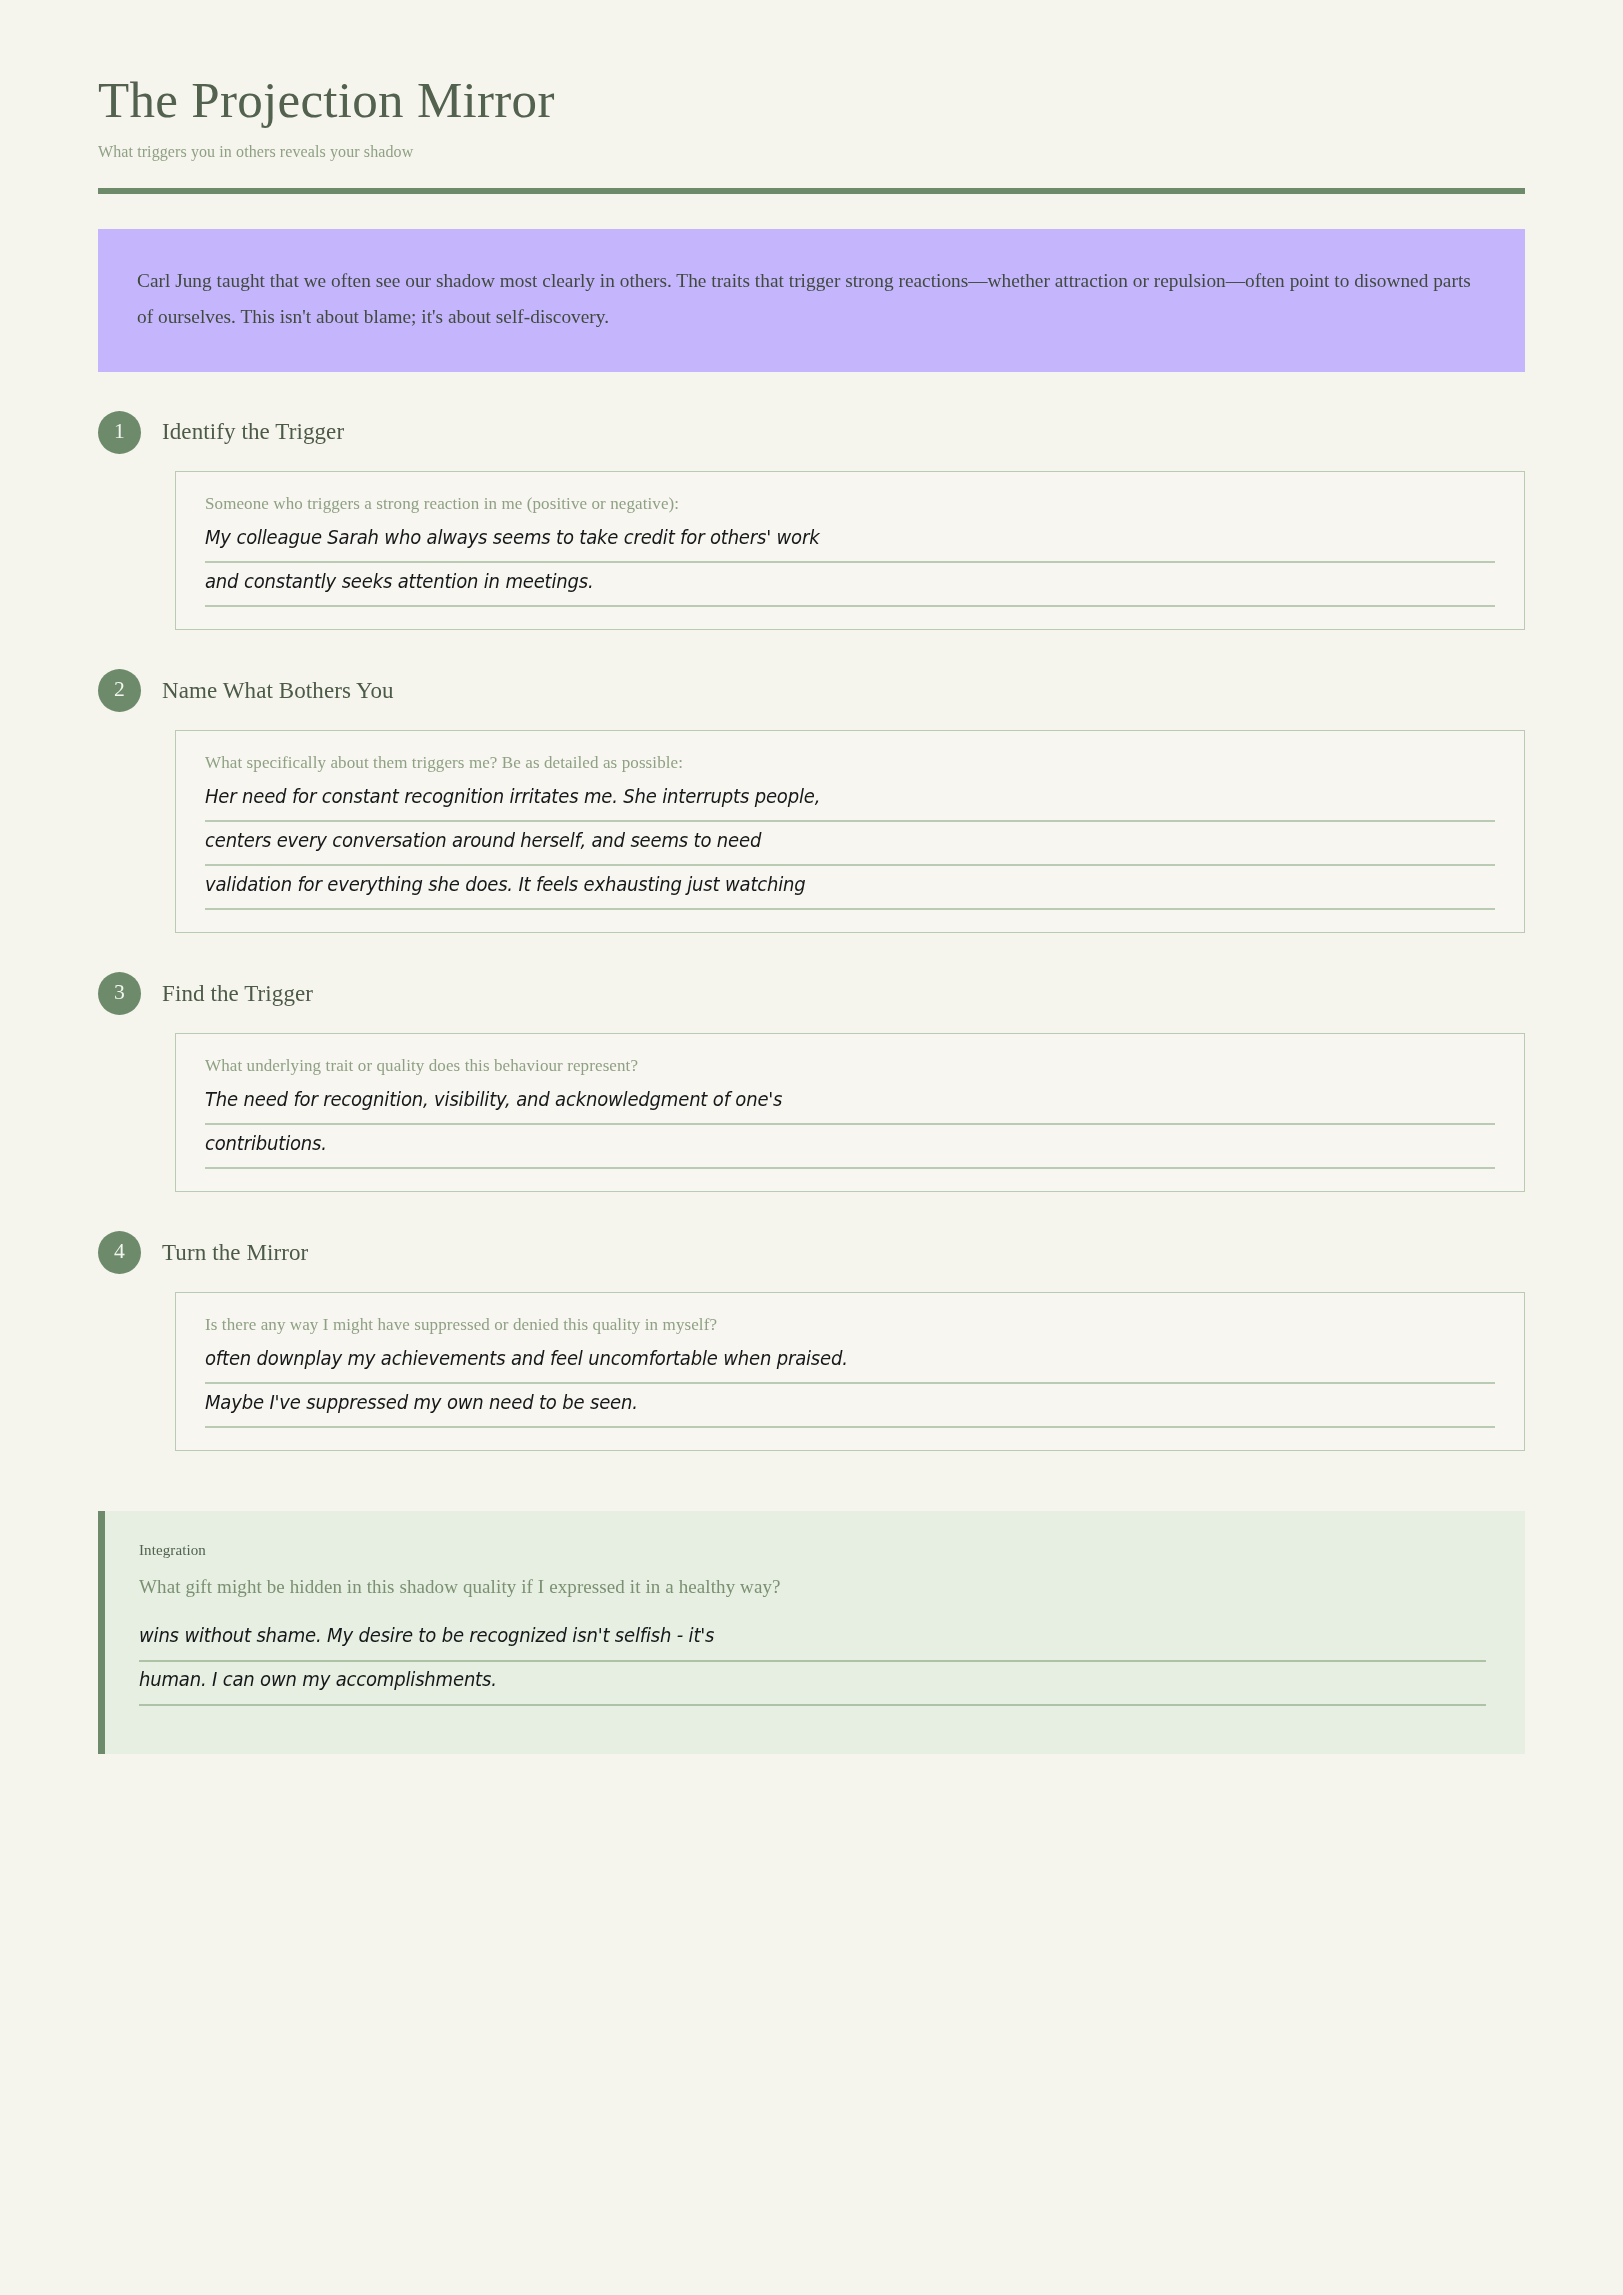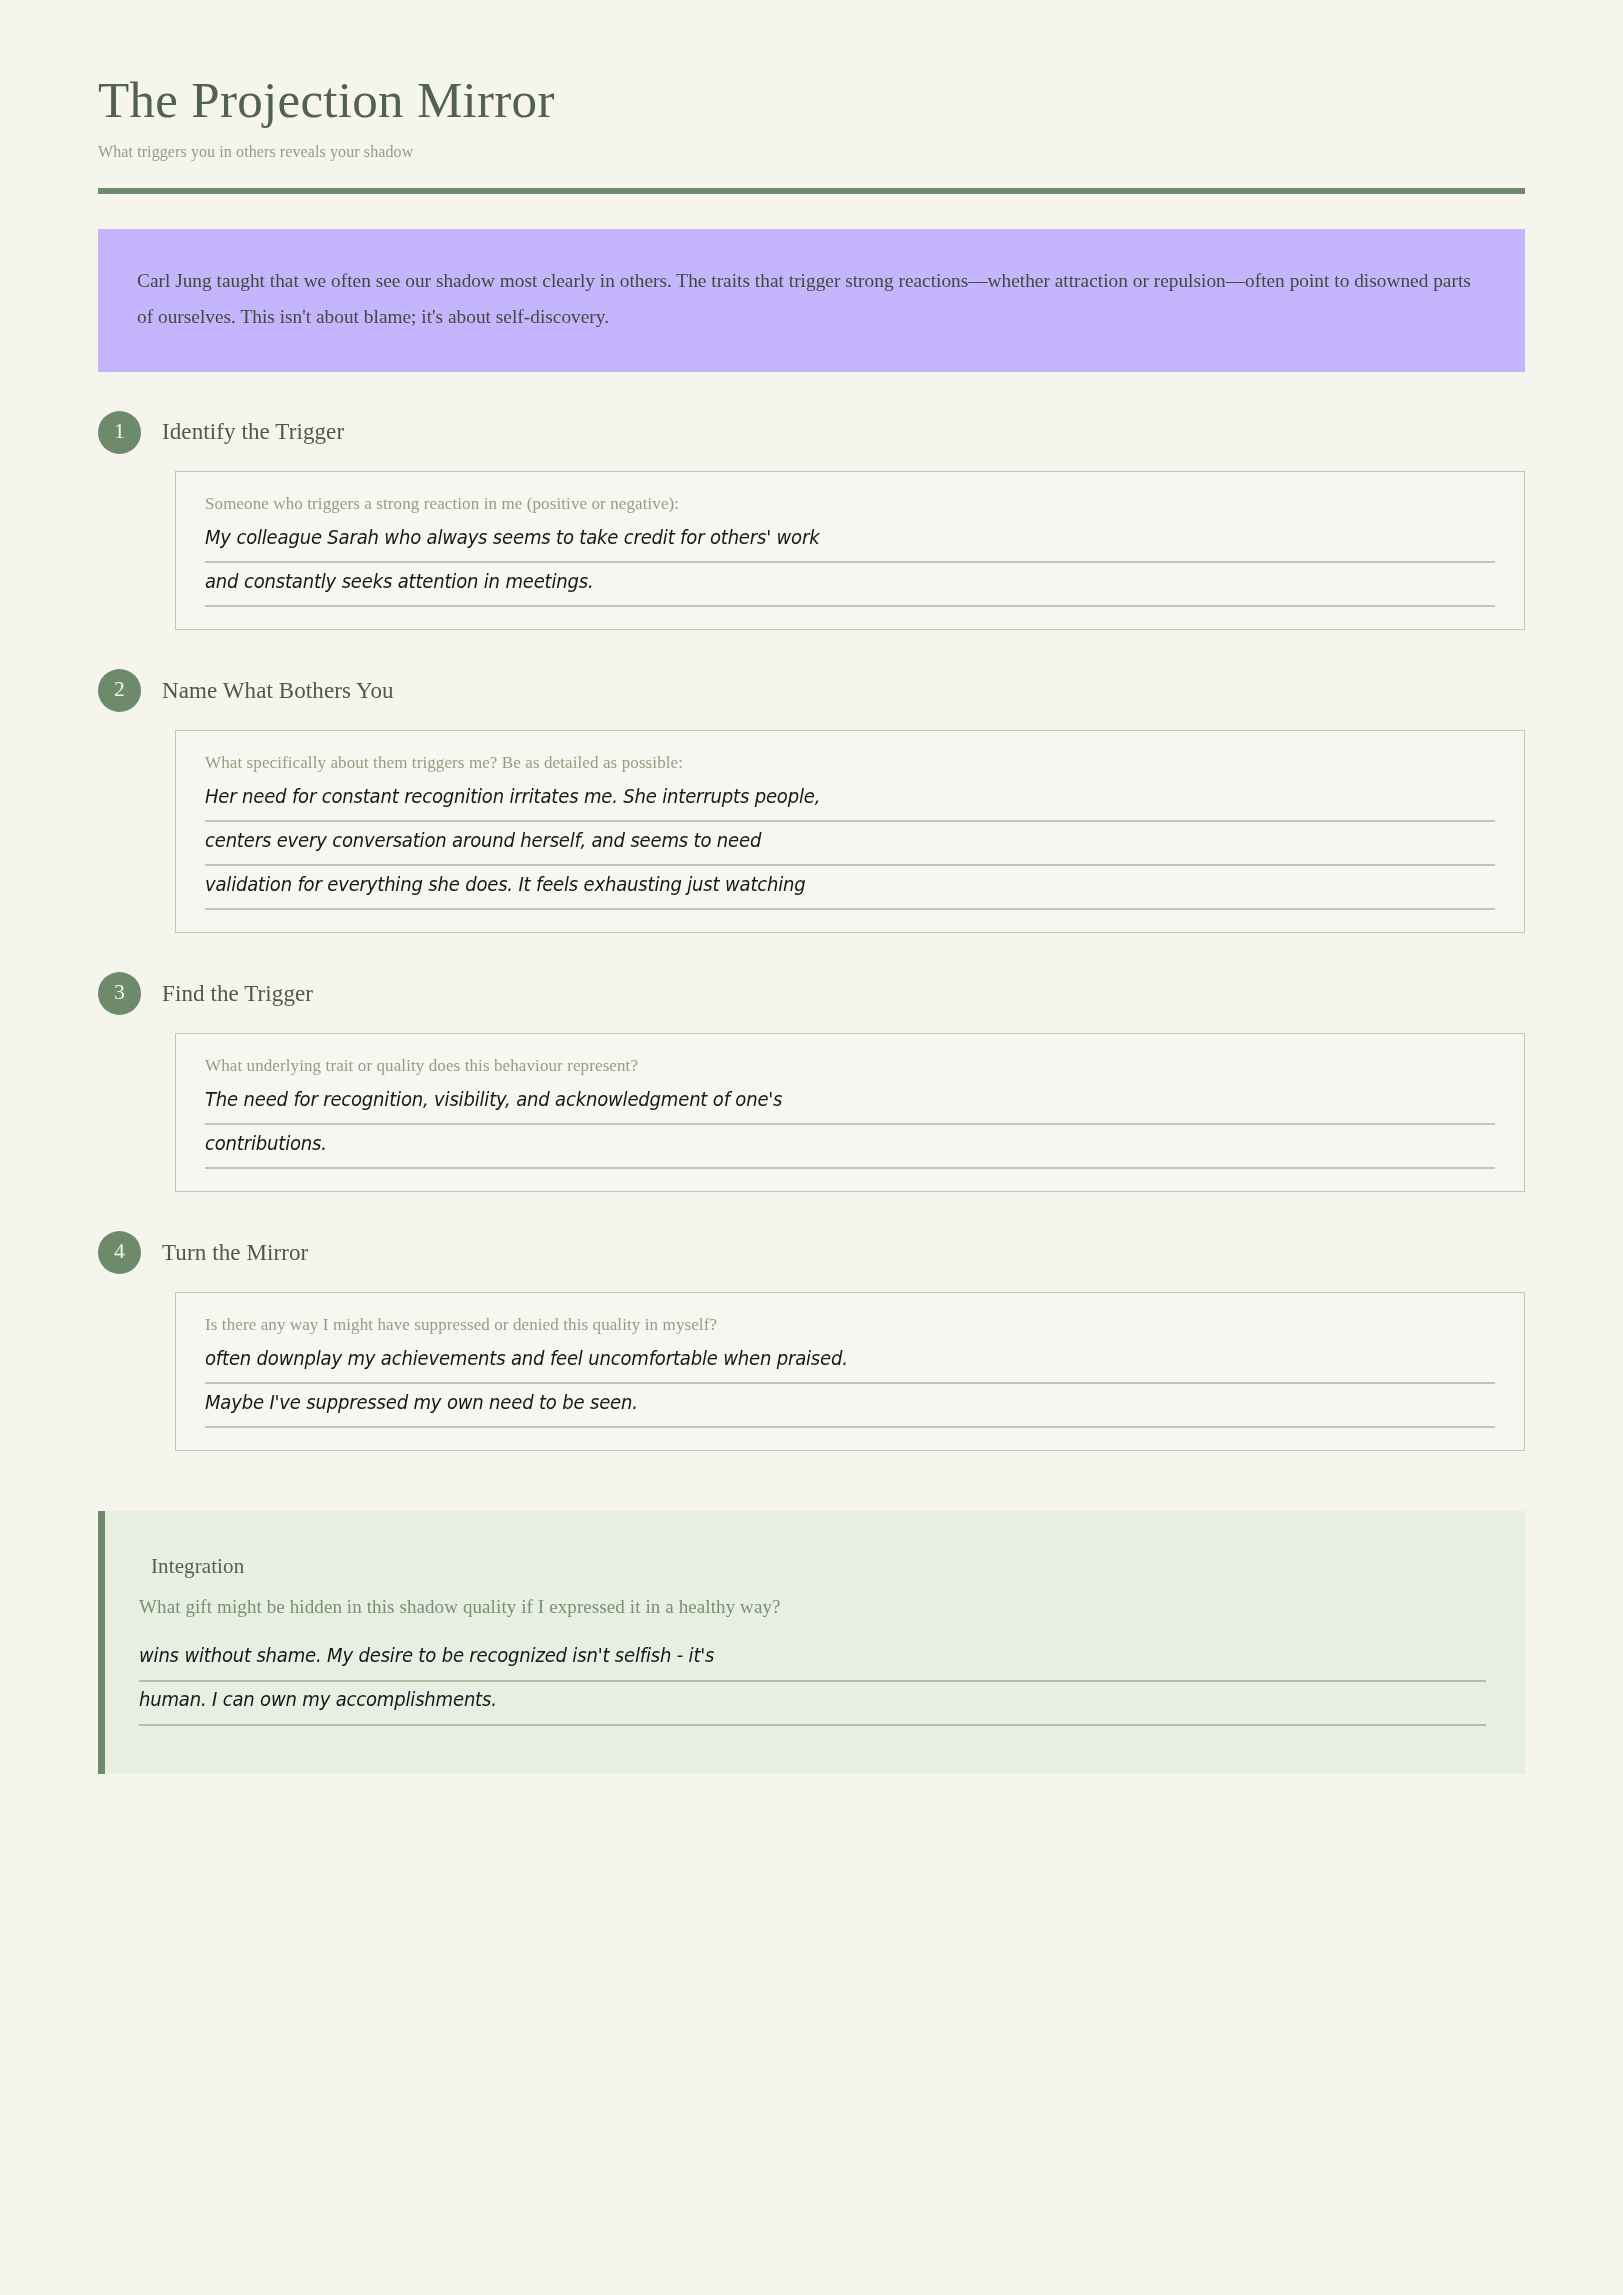--- a/index.html
+++ b/index.html
@@ -140,24 +140,24 @@
   
   .integration {
     margin-top: 60px;
     background: #e6efe2;
     border-left: 7.2px solid #6d8b6a;
     padding: 31px 39px 48px 34px;
     box-sizing: border-box;
   }
   .integration-title {
     font-family: "Liberation Serif", "DejaVu Serif", serif;
-    font-size: 21px;
+    font-size: 15px;
     font-weight: 400;
     color: #53614f;
-    margin: 12px;
+    margin: 0;
     letter-spacing: 0.1px;
   }
   .integration-prompt {
     font-family: "Liberation Serif", "DejaVu Serif", serif;
     font-size: 19px;
     color: #7b9071;
     margin: 17px 0 0 0;
     letter-spacing: 0.1px;
   }
   .integration .lines {

